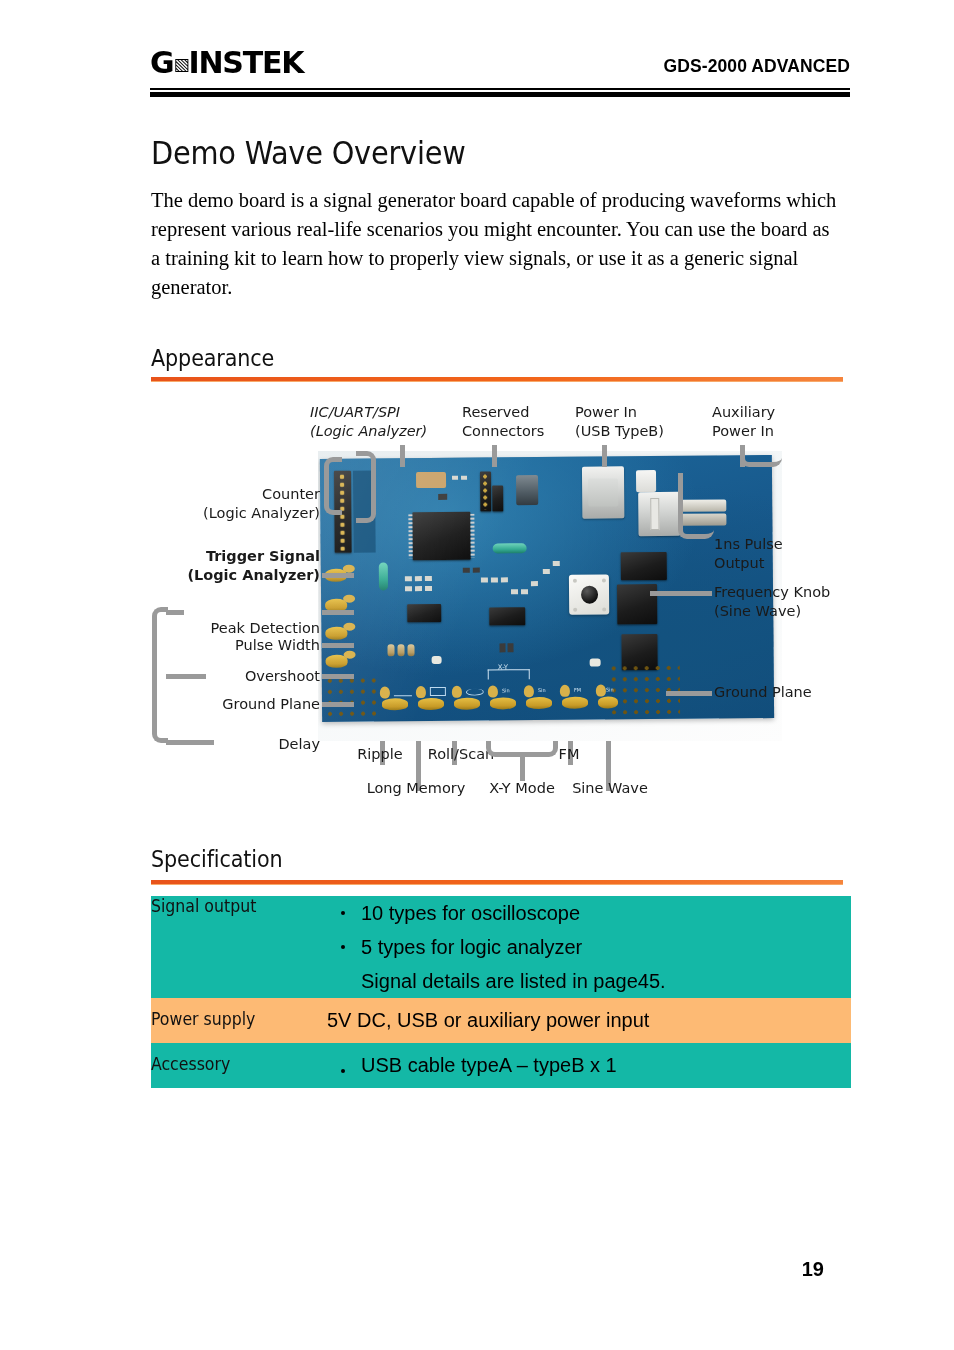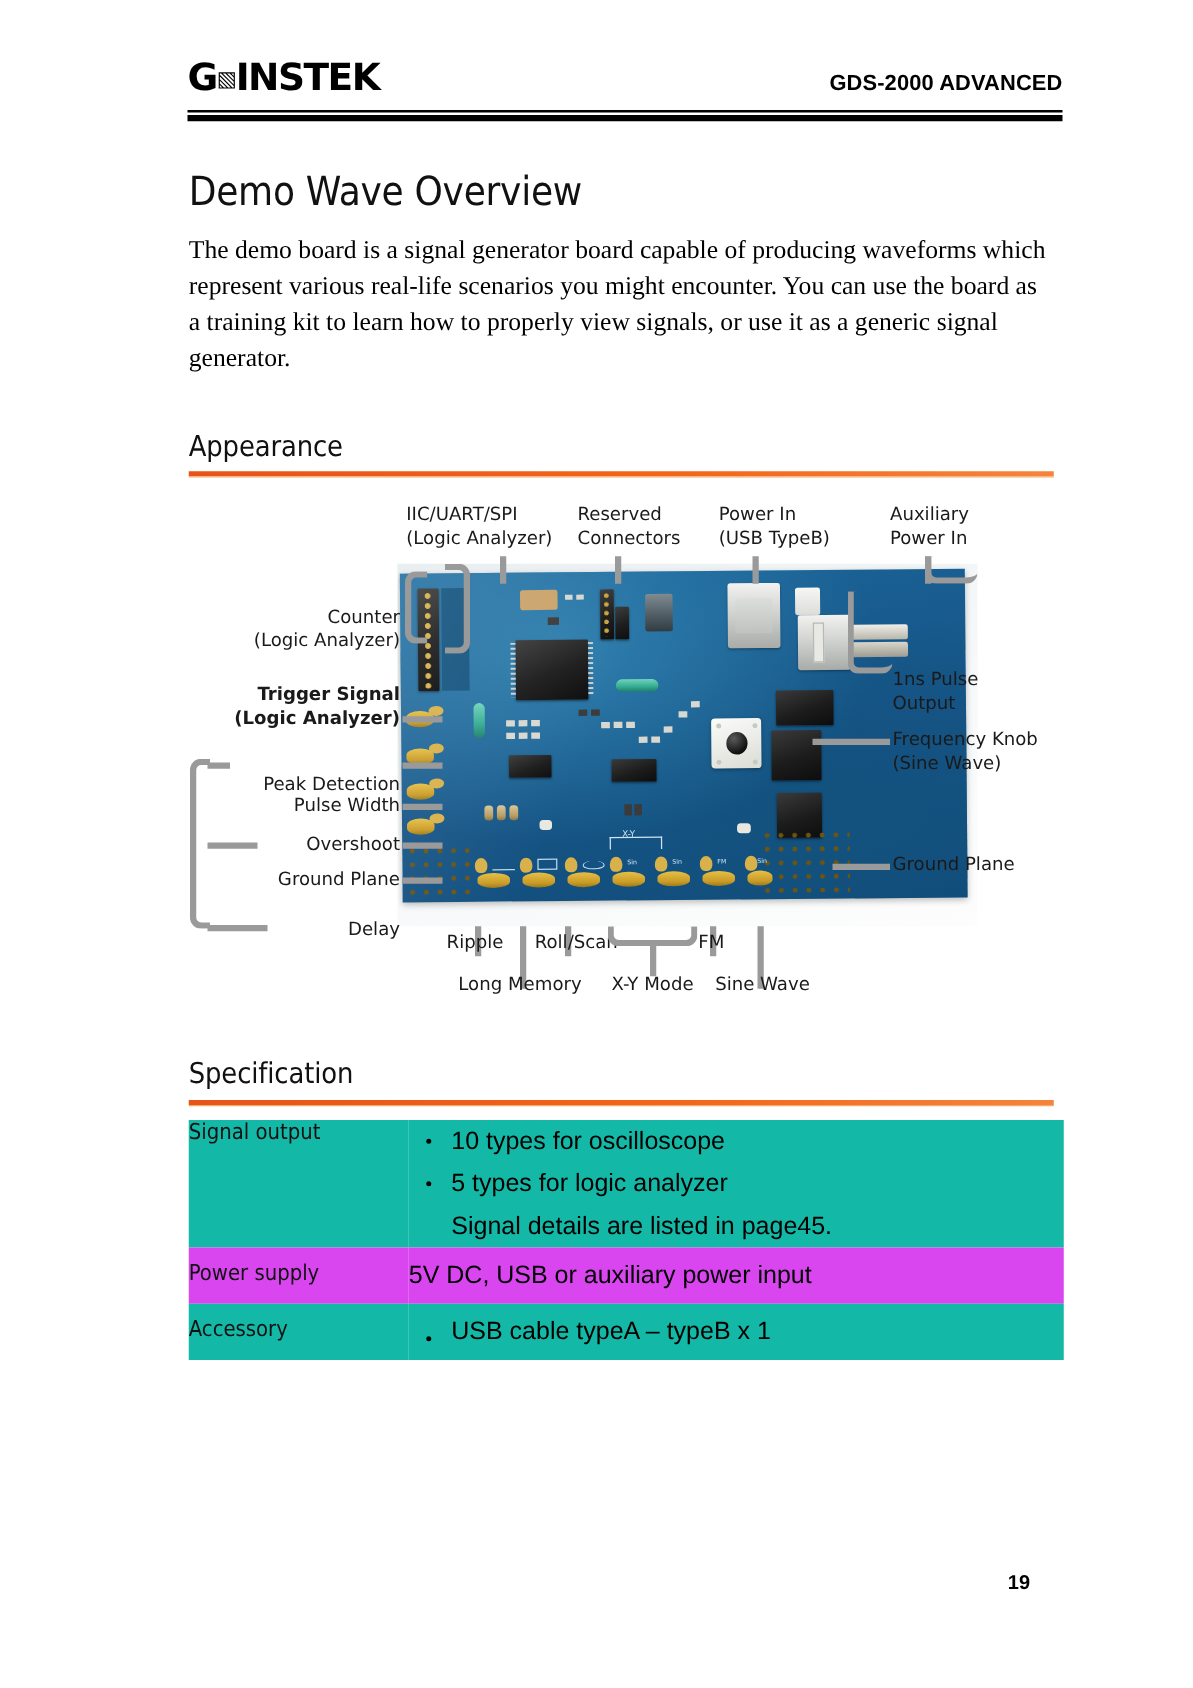--- a/index.html
+++ b/index.html
@@ -194,21 +194,21 @@
     left: 151px; top: 896px;
     width: 700px;
     border-collapse: collapse;
     font-family: "Liberation Serif", serif;
   }
   .spec-table td {
     vertical-align: top;
     padding: 0;
   }
   .row-shaded { background: #14b8a6; }
-  .row-plain  { background: #d946ef; }
+  .row-plain  { background: #fdba74; }
   .cell-label {
     width: 176px;
     font-family: "DejaVu Sans Condensed", "Liberation Sans", sans-serif;
     font-size: 17.5px;
     color: #111;
     padding: 12px 4px 12px 4px;
     white-space: nowrap;
   }
   .cell-value {
     font-family: Liberation Sans, sans-serif;
@@ -229,21 +229,21 @@
   .plain-line { padding-left: 34px; }
   .cell-value.single { line-height: 1.15; padding-top: 11px; padding-bottom: 11px; }
   .cell-label.single { padding-top: 11px; padding-bottom: 11px; }
 
   
   .page-number {
     position: absolute;
     right: 130px; top: 1258px;
     font-family: "Liberation Sans", sans-serif;
     font-weight: bold;
-    font-size: 16px;
+    font-size: 20px;
     color: #000;
   }
 </style>
 </head>
 <body>
 
 <div class="page-header">
   <div class="brand-logo">G<span class="gw-u">▧</span>INSTEK</div>
   <div class="header-title">GDS-2000 ADVANCED</div>
 </div>
@@ -362,21 +362,21 @@
       <div class="silk-wave" style="left:72px; top:231px; width:18px; height:7px; border-top:none; border-left:none; border-right:none;"></div>
       <div class="silk-wave" style="left:108px; top:229px; width:16px; height:9px;"></div>
       <div class="silk-wave" style="left:144px; top:231px; width:18px; height:7px; border-radius:50%; border-top:none;"></div>
       <div class="silk" style="left:180px; top:230px;">Sin</div>
       <div class="silk" style="left:216px; top:230px;">Sin</div>
       <div class="silk" style="left:252px; top:230px;">FM</div>
       <div class="silk" style="left:284px; top:230px;">Sin</div>
     </div>
   </div>
 
-  <div class="callout l" style="left:175px; top:8px; width:140px;">IIC/UART/SPI
+  <div class="callout l" style="left:160px; top:8px; width:140px;font-style:italic;">IIC/UART/SPI
 (Logic Analyzer)</div>
   <div class="leader leader-v" style="left:250px; top:50px; height:22px;"></div>
 
   <div class="callout l" style="left:312px; top:8px; width:110px;">Reserved
 Connectors</div>
   <div class="leader leader-v" style="left:342px; top:50px; height:22px;"></div>
 
   <div class="callout l" style="left:425px; top:8px; width:120px;">Power In
 (USB TypeB)</div>
   <div class="leader leader-v" style="left:452px; top:50px; height:22px;"></div>

